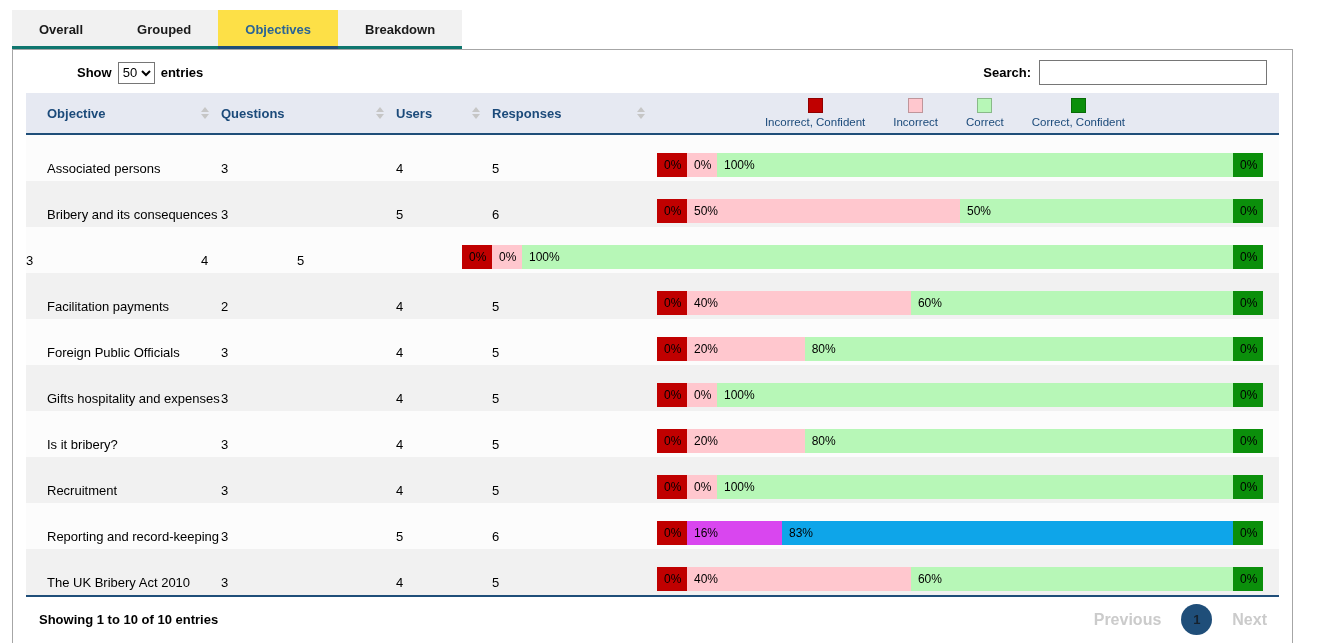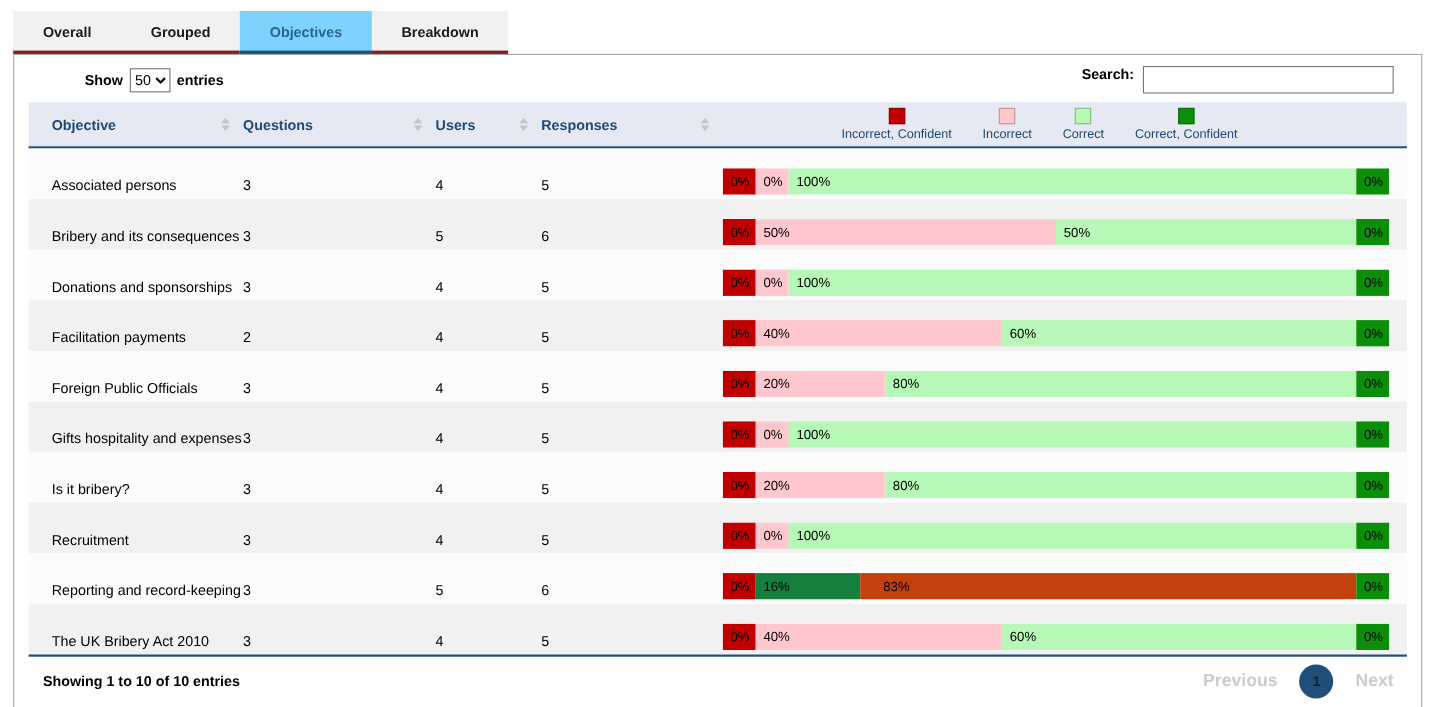--- a/index.html
+++ b/index.html
@@ -17,26 +17,26 @@
     display:flex;
     margin:10px 0 0 12px;
     width:fit-content;
     background:#f1f1f1;
   }
   .tab {
     padding:0 27px;
     height:39px; line-height:39px;
     font-size:13px; font-weight:bold;
     color:#1a1a1a;
-    border-bottom:3px solid #7f1d1d;
+    border-bottom:3px solid #0f766e;
     cursor:pointer;
     white-space:nowrap;
   }
   .tab.active {
-    background:#7dd3fc;
+    background:#fde047;
     color:#2a6496;
     border-bottom-color:#1f4e79;
   }
 
   
   .panel {
     margin-left:12px;
     width:1281px;
     border:1px solid #a6a6a6;
     background:#fff;
@@ -45,21 +45,21 @@
   
   .controls {
     display:flex; justify-content:space-between; align-items:center;
     padding:10px 25px 6px 26px;
   }
   .show-entries { display:flex; align-items:center; gap:6px; font-size:13px; font-weight:bold;margin-left:38px; }
   .show-entries select {
     font-size:13px; height:22px;
     border:1px solid #767676; background:#fff;
   }
-  .search-wrap { display:flex; gap:8px; font-size:13px; font-weight:bold; }
+  .search-wrap { display:flex; align-items:center; gap:8px; font-size:13px; font-weight:bold; }
   .search-wrap input {
     width:228px; height:25px;
     border:1px solid #767676;
     font-size:13px; padding:0 5px;
   }
 
   
   .table { margin:2px 13px 0 13px; }
   .thead {
     display:flex; align-items:center;
@@ -223,21 +223,20 @@
       <div class="bar">
               <div class="seg" style="background: rgb(192, 0, 0); flex: 0 0 0%;"><span>0%</span></div>
               <div class="seg" style="background: rgb(255, 199, 206); flex: 0 50 50%;"><span>50%</span></div>
               <div class="seg" style="background: rgb(183, 247, 183); flex: 0 50 50%;"><span>50%</span></div>
               <div class="seg" style="background: rgb(11, 143, 11); flex: 0 0 0%;"><span>0%</span></div>
             </div>
     </div>
   </div>
 
   <div class="trow odd">
-    <div class="cell c-obj">Donations and sponsorships</div>
     <div class="cell c-q">3</div>
     <div class="cell c-u">4</div>
     <div class="cell c-r">5</div>
     <div class="cell c-bar">
       <div class="bar">
               <div class="seg" style="background: rgb(192, 0, 0); flex: 0 0 0%;"><span>0%</span></div>
               <div class="seg" style="background: rgb(255, 199, 206); flex: 0 0 0%;"><span>0%</span></div>
               <div class="seg" style="background: rgb(183, 247, 183); flex: 0 100 100%;"><span>100%</span></div>
               <div class="seg" style="background: rgb(11, 143, 11); flex: 0 0 0%;"><span>0%</span></div>
             </div>
@@ -320,22 +319,22 @@
   </div>
 
   <div class="trow odd">
     <div class="cell c-obj">Reporting and record-keeping</div>
     <div class="cell c-q">3</div>
     <div class="cell c-u">5</div>
     <div class="cell c-r">6</div>
     <div class="cell c-bar">
       <div class="bar">
               <div class="seg" style="background: rgb(192, 0, 0); flex: 0 0 0%;"><span>0%</span></div>
-              <div class="seg" style="background: #15803d; flex: 0 16 16%;"><span>16%</span></div>
-              <div class="seg" style="background: #c2410c; flex: 0 83 83%; padding-left: 14px;"><span>83%</span></div>
+              <div class="seg" style="background: #d946ef; flex: 0 16 16%;"><span>16%</span></div>
+              <div class="seg" style="background: #0ea5e9; flex: 0 83 83%;"><span>83%</span></div>
               <div class="seg" style="background: rgb(11, 143, 11); flex: 0 0 0%;"><span>0%</span></div>
             </div>
     </div>
   </div>
 
   <div class="trow even">
     <div class="cell c-obj">The UK Bribery Act 2010</div>
     <div class="cell c-q">3</div>
     <div class="cell c-u">4</div>
     <div class="cell c-r">5</div>

